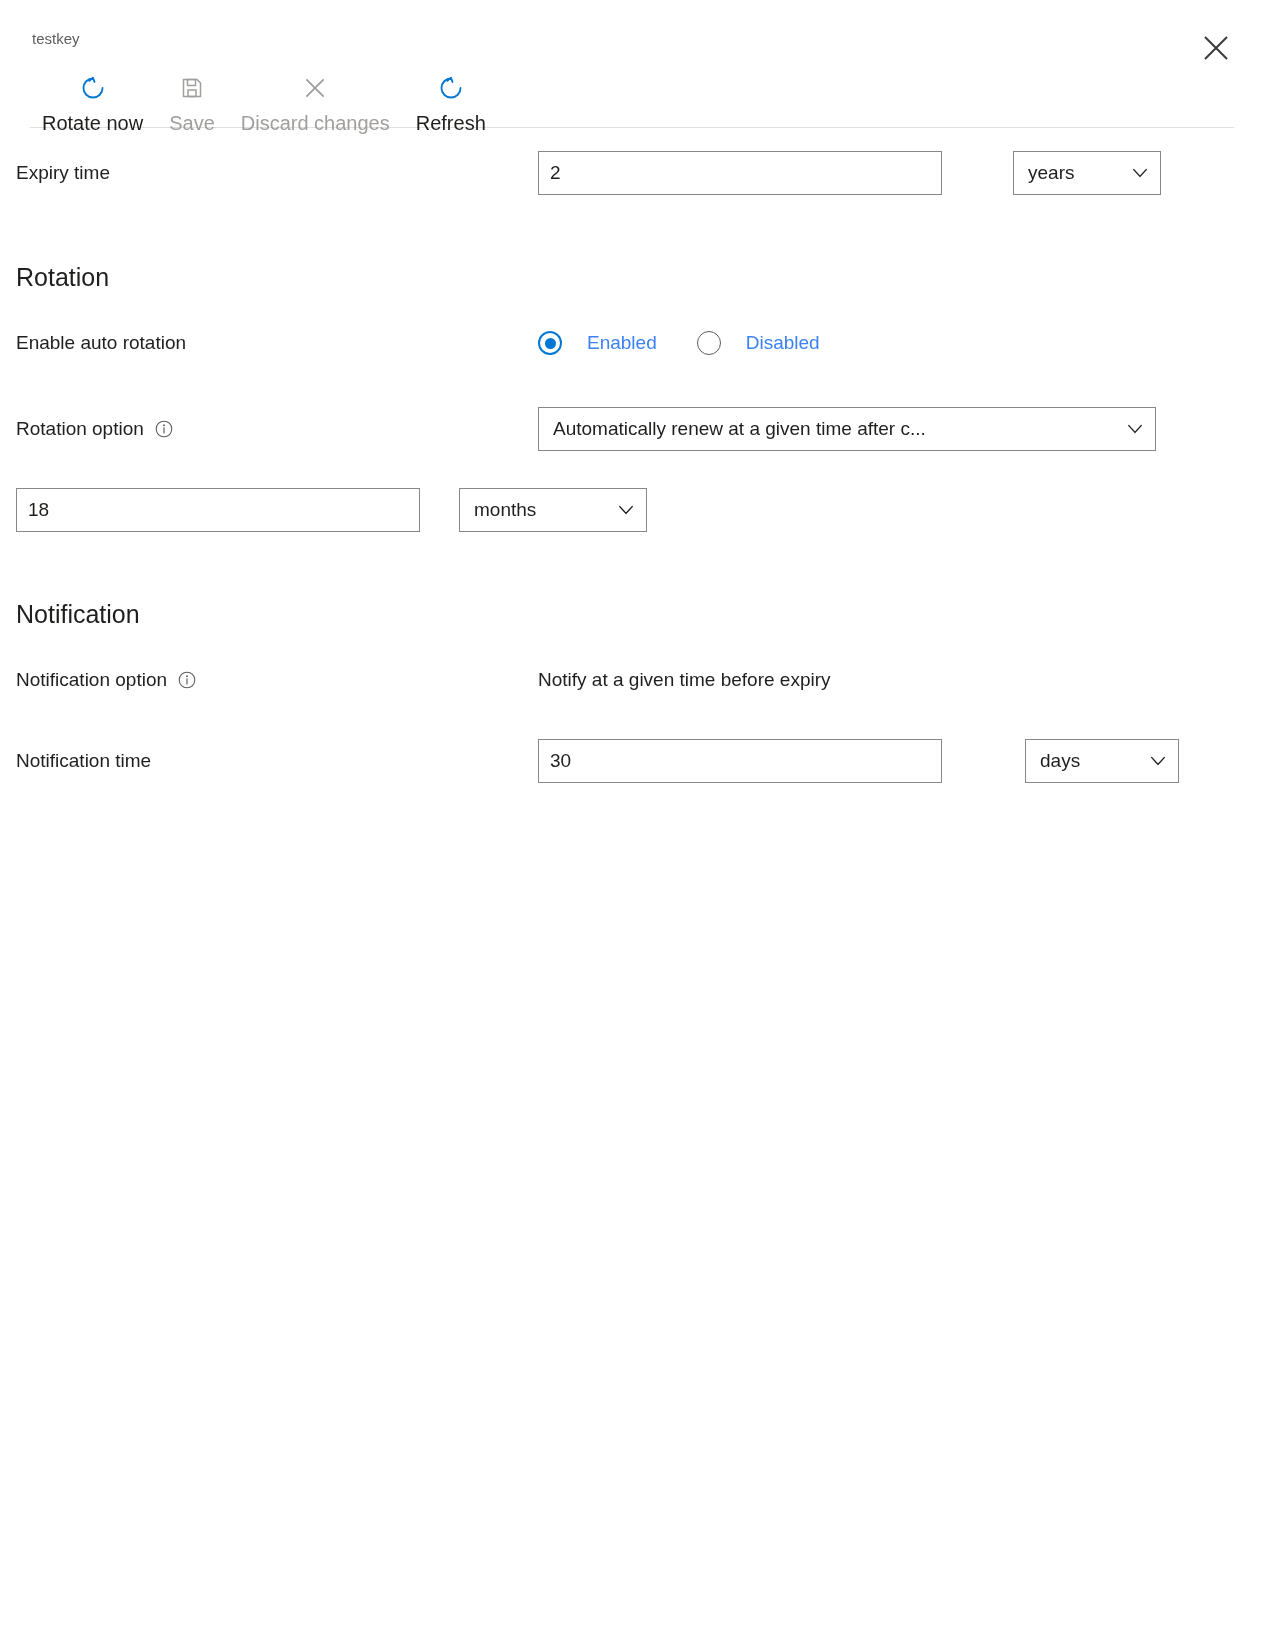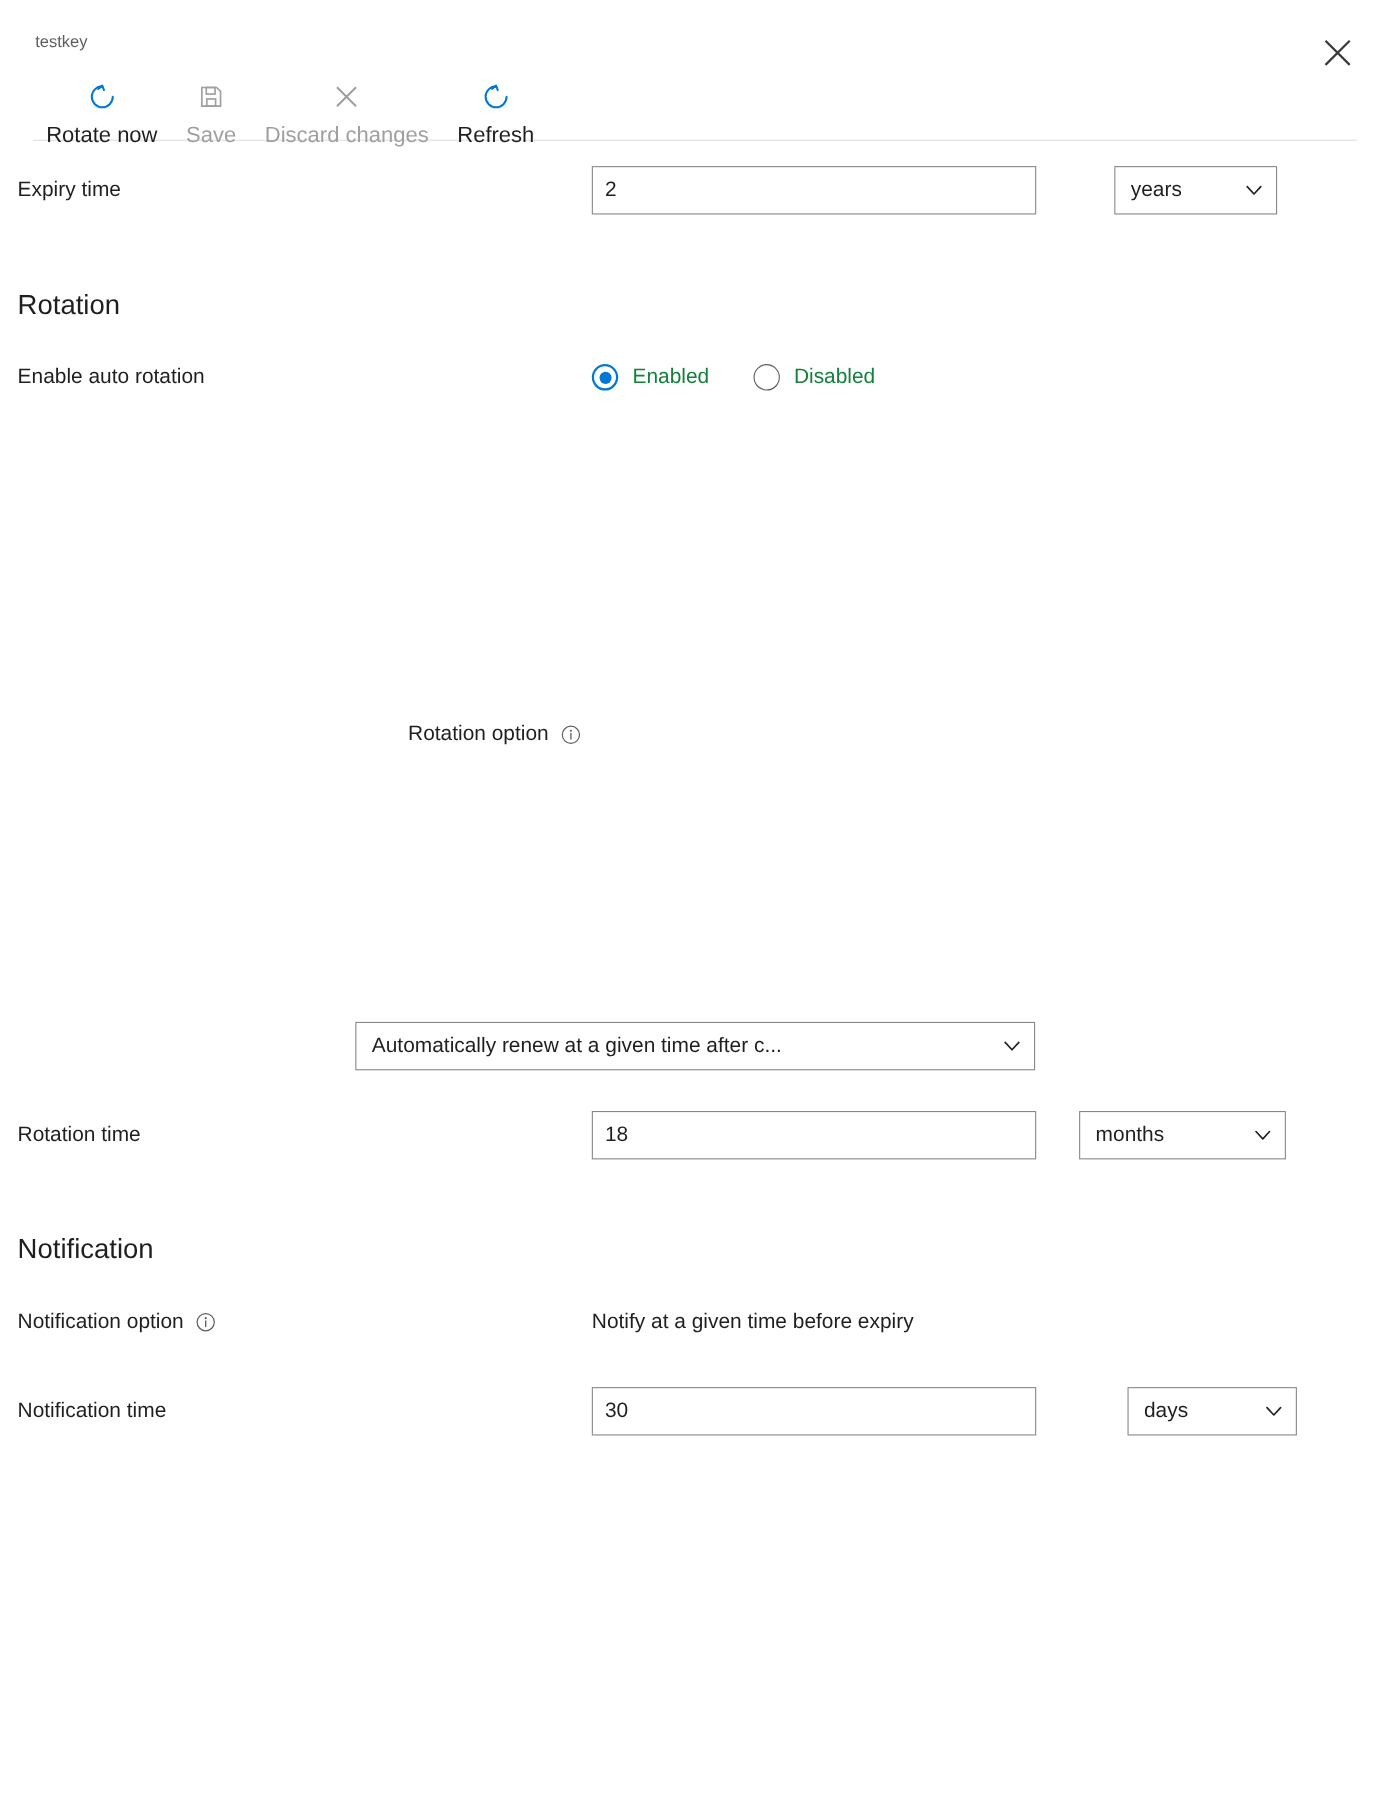--- a/index.html
+++ b/index.html
@@ -196,24 +196,24 @@
 
   
   .radio-group {
     display: flex;
     align-items: center;
     gap: 40px;
   }
   .radio-opt {
     display: flex;
     align-items: center;
-    gap: 13px;
+    gap: 25px;
     cursor: pointer;
     font-size: 19px;
-    color: #15803d;
+    color: #3b82f6;
   }
   .radio-mark {
     width: 24px;
     height: 24px;
     border-radius: 50%;
     border: 1px solid #605e5c;
     background: #ffffff;
     display: flex;
     align-items: center;
     justify-content: center;
@@ -233,21 +233,21 @@
   .static-value {
     font-size: 19px;
     color: #201f1e;
     line-height: 26px;
   }
 
   
   .sp-expiry   { margin-top: 23px; }
   .sp-section1 { margin-top: 60px; }
   .sp-enable   { margin-top: 22px; }
-  .sp-rotopt   { margin-top: 42px; flex-direction: column; }
+  .sp-rotopt   { margin-top: 42px; }
   .sp-rottime  { margin-top: 37px; }
   .sp-section2 { margin-top: 60px; }
   .sp-notopt   { margin-top: 22px; }
   .sp-nottime  { margin-top: 37px; }
 </style>
 </head>
 <body>
 
 <div class="blade">
 
@@ -366,23 +366,20 @@
           <span class="chev">
             <svg width="18" height="18" viewBox="0 0 16 16" aria-hidden="true">
               <path d="M2.5 5 L8 11 L13.5 5" stroke="#201f1e" stroke-width="1.3" fill="none" stroke-linecap="round" stroke-linejoin="round"></path>
             </svg>
           </span>
         </div>
       </div>
     </div>
 
     <div class="row sp-rottime">
-      <div class="row-label">
-        <span>Rotation time</span>
-      </div>
       <div class="row-field">
         <input class="txt txt-wide" type="text" value="18" style="">
         <div class="dd dd-months">
           <span class="dd-text">months</span>
           <span class="chev">
             <svg width="18" height="18" viewBox="0 0 16 16" aria-hidden="true">
               <path d="M2.5 5 L8 11 L13.5 5" stroke="#201f1e" stroke-width="1.3" fill="none" stroke-linecap="round" stroke-linejoin="round"></path>
             </svg>
           </span>
         </div>

